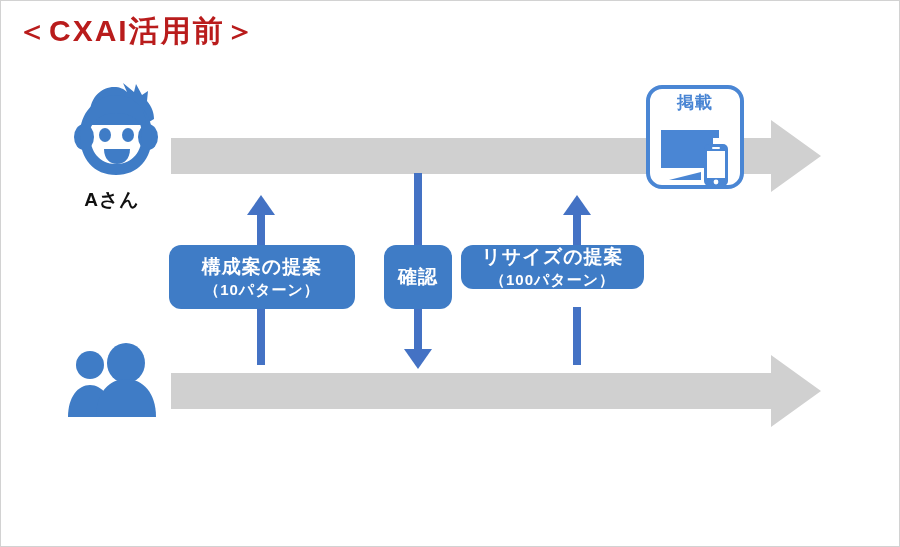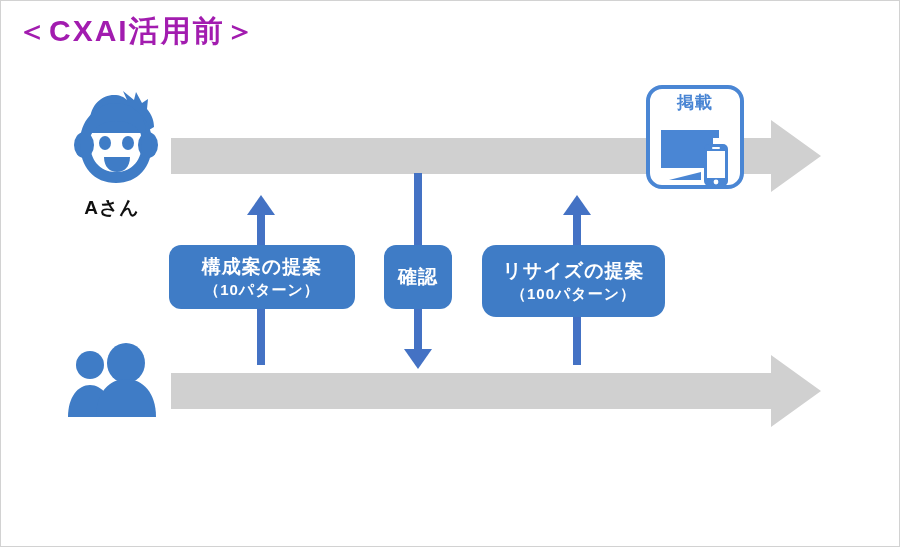--- a/index.html
+++ b/index.html
@@ -17,33 +17,33 @@
     overflow:hidden;
   }
 
   
   #title{
     position:absolute;
     left:16px; top:10px;
     font-size:30px;
     font-weight:600;
     letter-spacing:2px;
-    color:#a21caf;
+    color:#b91c1c;
     white-space:nowrap;
   }
 
   
   .lane{ position:absolute; left:170px; width:650px; height:76px; }
   #lane-top{ top:117px; }
   #lane-bottom{ top:352px; }
   .lane svg{ display:block; width:100%; height:100%; }
 
   
   .actor{ position:absolute; text-align:center; width:150px; }
-  #actor-person{ left:36px; top:88px; }
+  #actor-person{ left:36px; top:80px; }
   #actor-company{ left:36px; top:338px; }
   .actor .glyph{ height:104px; display:flex; align-items:center; justify-content:center; }
   .actor .glyph svg{ display:block; }
   .actor .name{
     margin-top:2px;
     font-size:19px;
     font-weight:bold;
     color:#101010;
     letter-spacing:1px;
   }
@@ -69,21 +69,21 @@
     letter-spacing:1px;
     line-height:1.34;
     z-index:4;
     box-sizing:border-box;
   }
   .msg-box .l1{ font-size:19px; }
   .msg-box .l2{ font-size:15px; }
   #box-plan{ left:168px; top:244px; width:186px; height:64px; }
   #box-check{ left:383px; top:244px; width:68px; height:64px; }
   #box-check .l1{ font-size:19px; }
-  #box-resize{ left:481px; top:244px; width:183px; height:72px;border-radius:14px; }
+  #box-resize{ left:460px; top:244px; width:183px; height:44px; }
 
   
   #publish-icon{
     position:absolute;
     left:645px; top:84px;
     width:98px; height:104px;
     background:#ffffff;
     border:4px solid #4a86d4;
     border-radius:16px;
     box-sizing:border-box;

